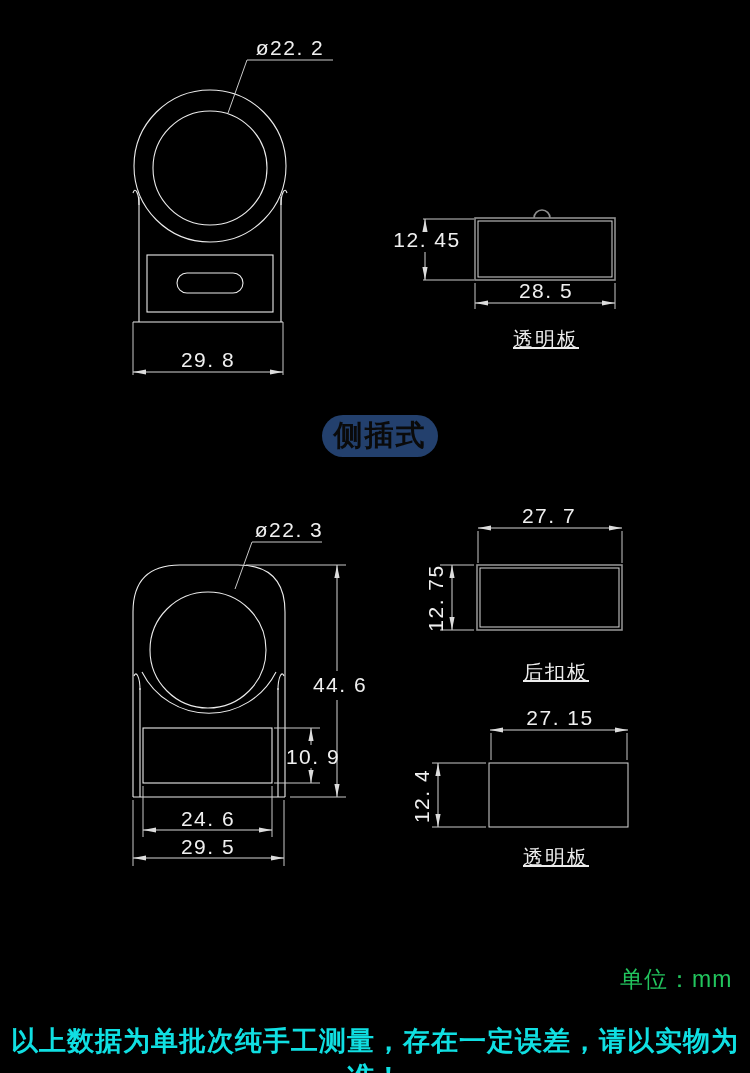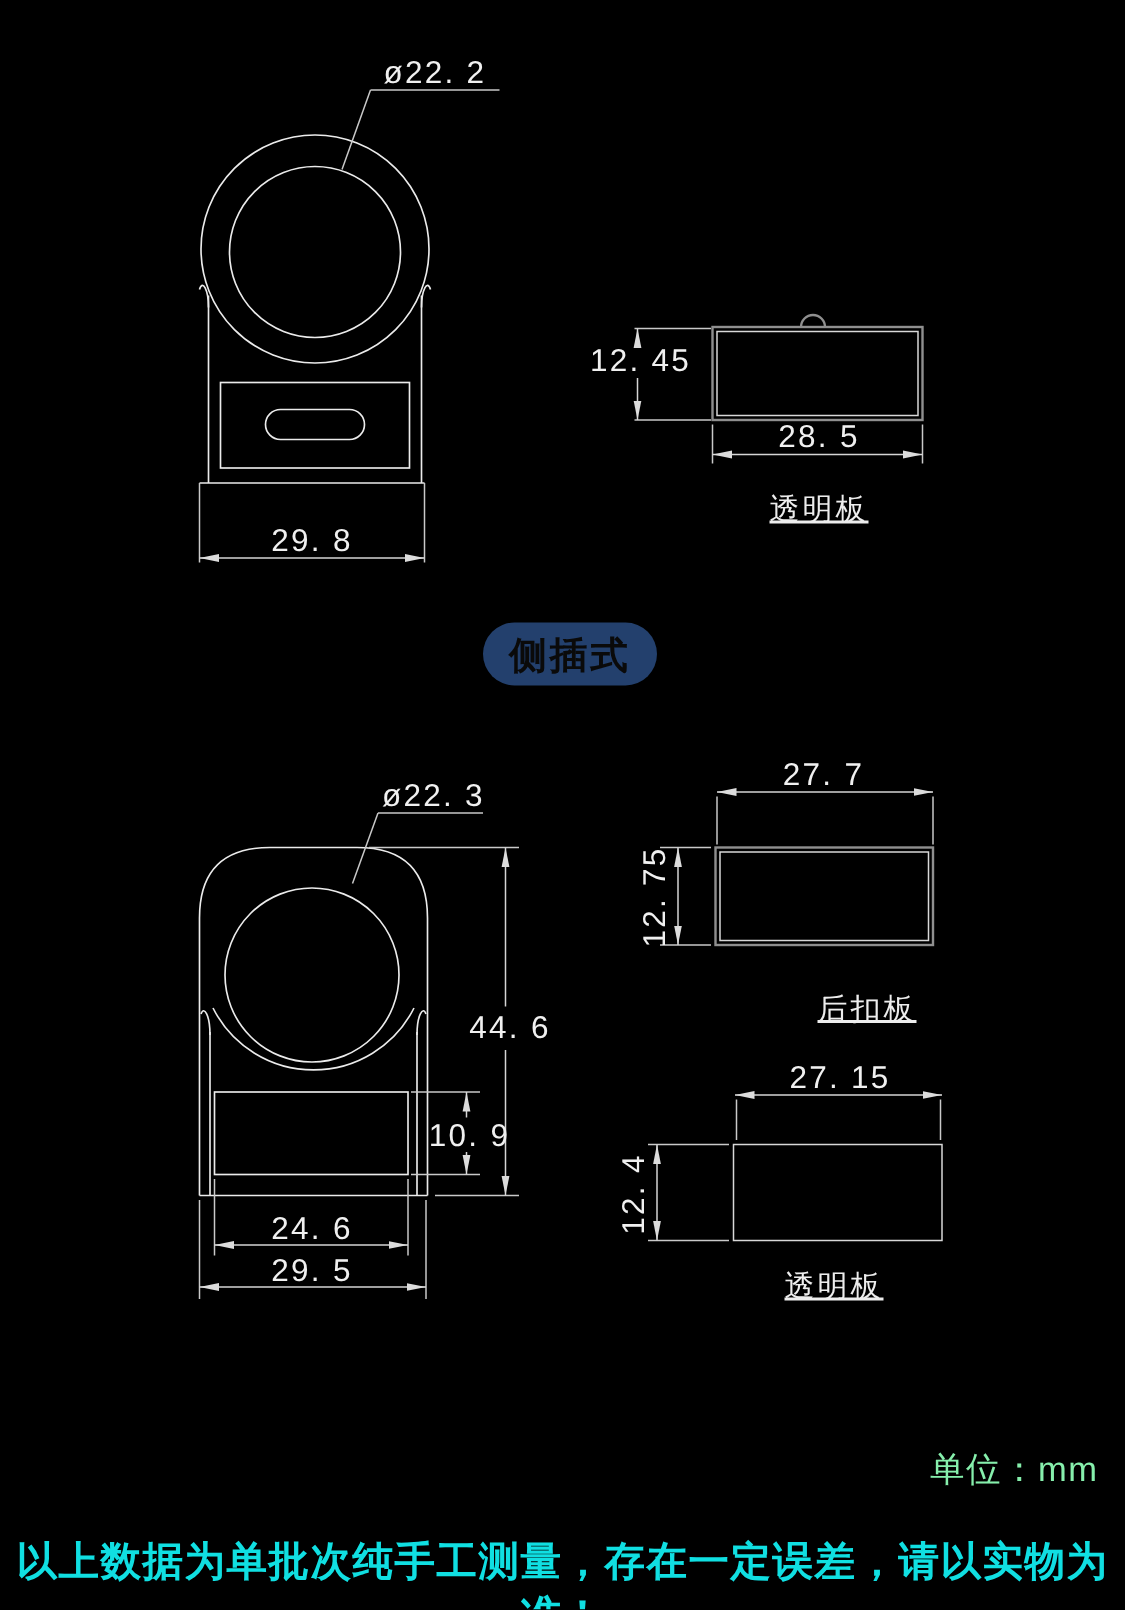--- a/index.html
+++ b/index.html
@@ -9,22 +9,22 @@
   svg text{font-family:"Liberation Sans",sans-serif;font-size:21px;fill:#f0f0f0;letter-spacing:1.5px;}
   .shape{stroke:#ebebeb;stroke-width:1.1;fill:none;}
   .shape2{stroke:#8f8f8f;stroke-width:1.6;fill:none;}
   .inner-line{stroke:#d8d8d8;stroke-width:1;fill:none;}
   .dim{stroke:#d5d5d5;stroke-width:1;fill:none;}
   .ext{stroke:#c9c9c9;stroke-width:1;fill:none;}
   .abs{position:absolute;}
   .part-label{width:110px;text-align:center;color:#ededed;font-size:20px;letter-spacing:2px;text-decoration:underline;}
   .badge{width:116px;height:42px;border-radius:21px;background:#23406d;
          display:flex;align-items:center;justify-content:center;
-         color:#0a0a0a;font-size:25px;font-weight:bold;letter-spacing:2px;}
-  .unit{color:#86efac;font-size:23px;letter-spacing:1px;}
+         color:#0a0a0a;font-size:29px;font-weight:bold;letter-spacing:2px;}
+  .unit{color:#22c55e;font-size:23px;letter-spacing:1px;}
   .notice{left:0;top:1023px;width:750px;text-align:center;color:#10dfe2;
           font-size:27px;font-weight:bold;letter-spacing:1px;}
 </style>
 </head>
 <body>
 
 <div class="page">
 
   <svg width="750" height="1073" viewBox="0 0 750 1073">
     <defs>
@@ -136,21 +136,21 @@
       <text x="560" y="725" text-anchor="middle">27. 15</text>
 
       <line class="ext" x1="432" y1="763" x2="486" y2="763"></line>
       <line class="ext" x1="432" y1="827" x2="486" y2="827"></line>
       <line class="dim" x1="438" y1="763" x2="438" y2="827" marker-start="url(#mS)" marker-end="url(#mE)"></line>
       <text x="429" y="796" text-anchor="middle" transform="rotate(-90 429,796)">12. 4</text>
     </g>
   </svg>
 
   <div class="abs part-label" style="left:491px;top:326px;">透明板</div>
-  <div class="abs part-label" style="left:501px;top:659px;text-align:right;">后扣板</div>
+  <div class="abs part-label" style="left:501px;top:659px;">后扣板</div>
   <div class="abs part-label" style="left:501px;top:844px;">透明板</div>
 
   <div class="abs badge" style="left:322px;top:415px;">侧插式</div>
 
   <div class="abs unit" style="left:620px;top:964px;">单位：mm</div>
   <div class="abs notice">以上数据为单批次纯手工测量，存在一定误差，请以实物为准！</div>
 
 </div>
 
 </body></html>

